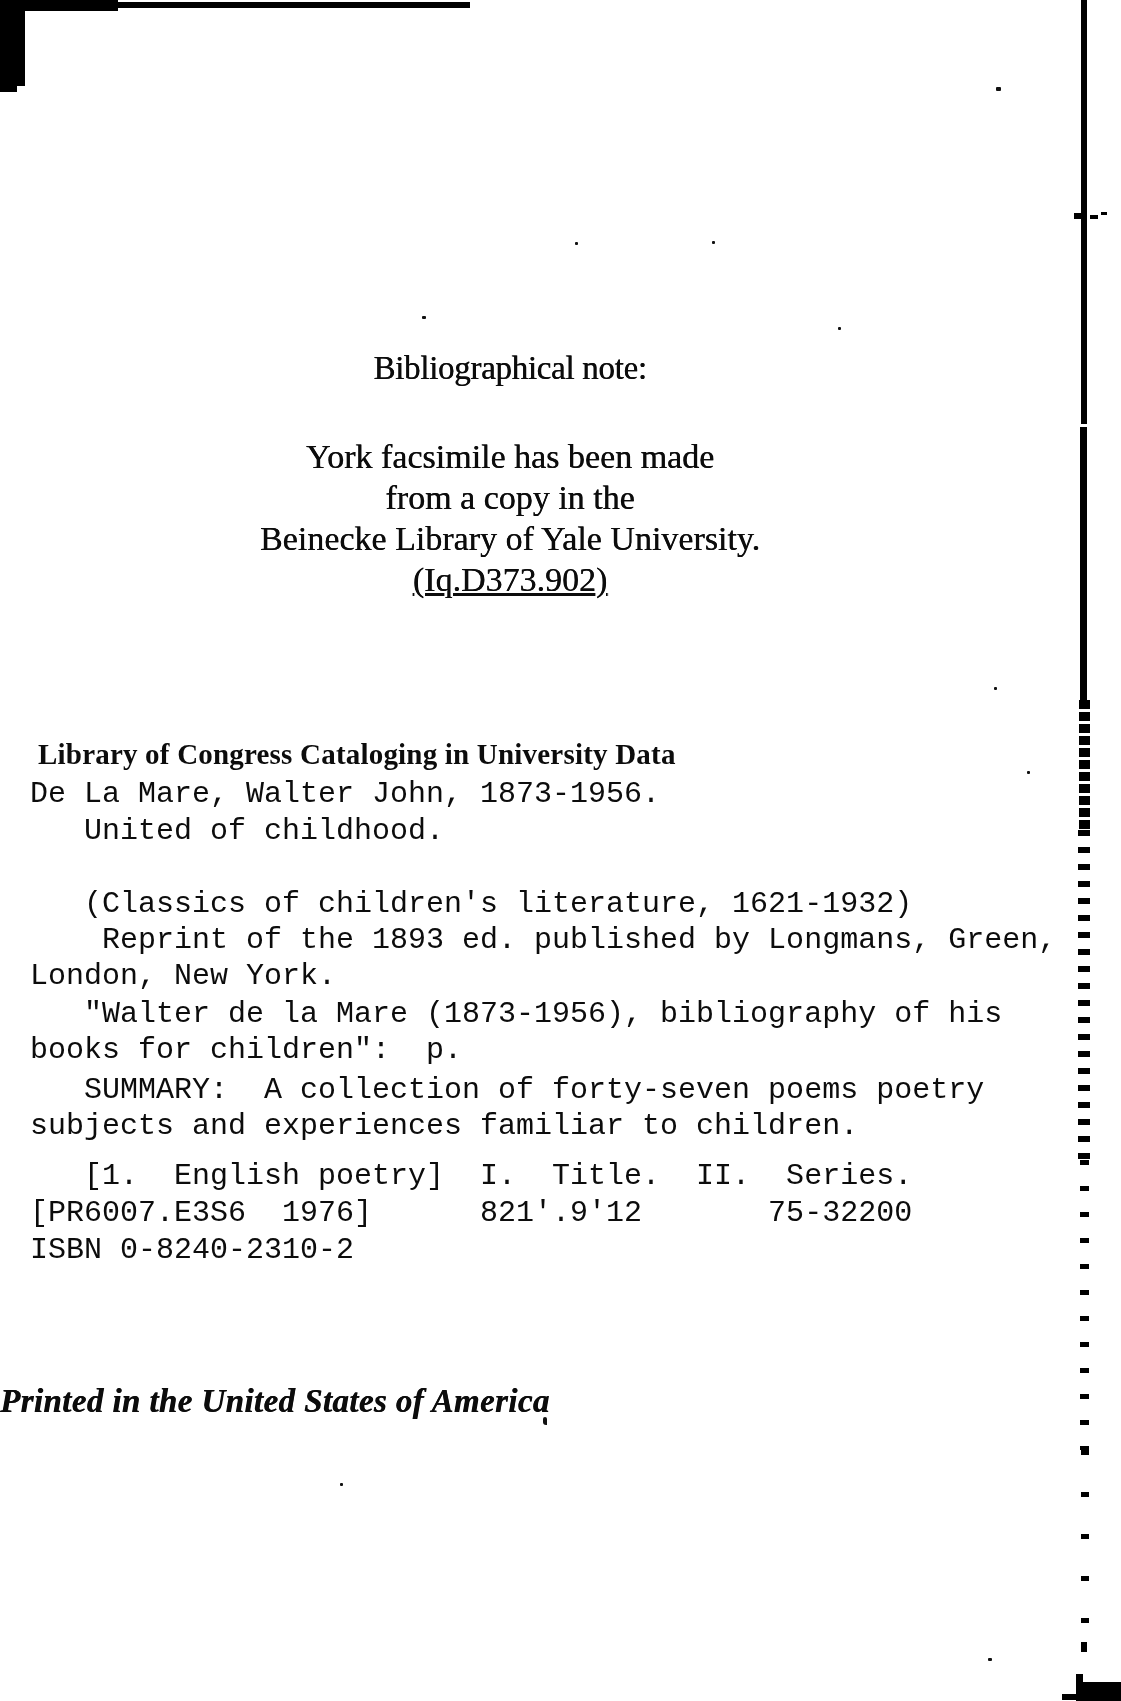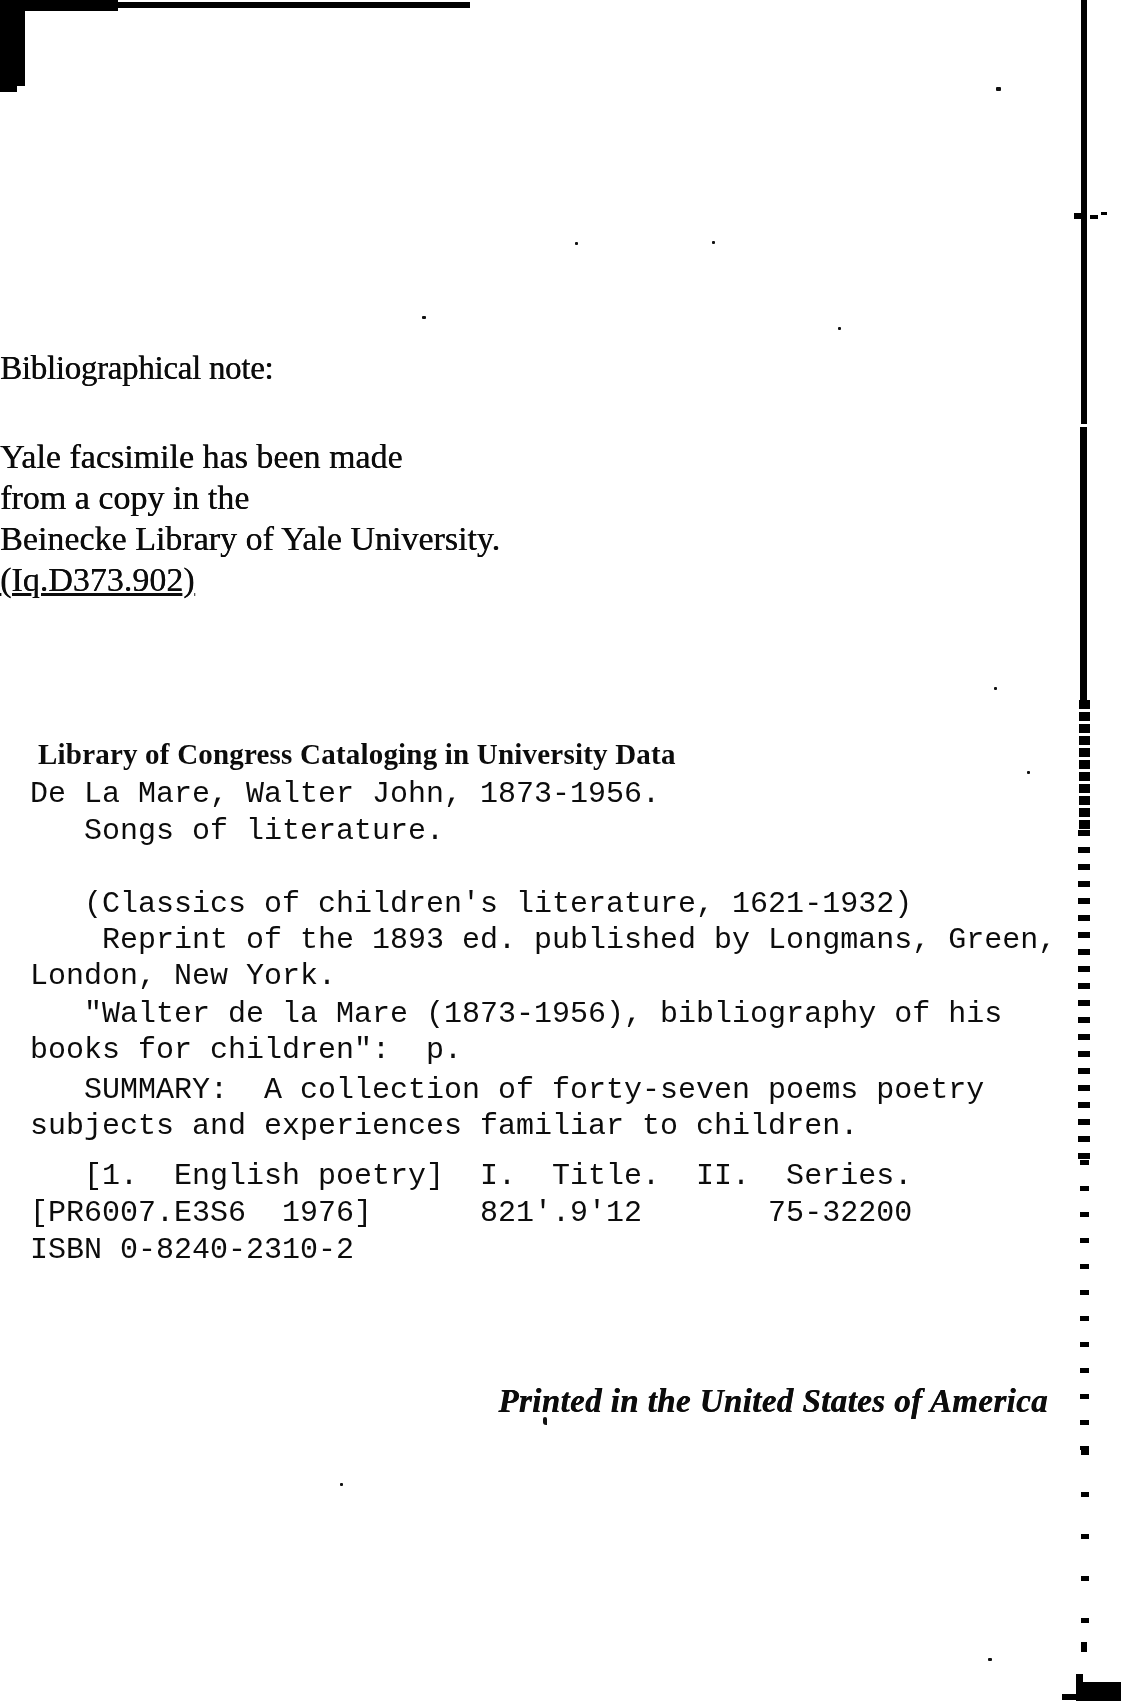--- a/index.html
+++ b/index.html
@@ -4,21 +4,21 @@
 <style>
   html,body { margin:0; padding:0; background:#e8e8e8; }
   .page {
     position:relative; width:1121px; height:1701px;
     background:#ffffff; overflow:hidden; color:#0c0c0c;
     font-family:"Liberation Serif", serif;
   }
   .abs { position:absolute; }
   .serif { font-family:"Liberation Serif", serif; }
   .ink { text-shadow:0.4px 0 0 currentColor; }
-  .center-col { left:0; width:1020px; }
+  .center-col { left:0; width:1020px; text-align:center; }
   .note-heading { font-size:33px; letter-spacing:-0.3px; }
   .note-line { font-size:34px; line-height:41px; }
   .lc-heading { font-size:29px; font-weight:bold; letter-spacing:0.2px; }
   .tl {
     position:absolute; left:30px; white-space:pre;
     font-family:"Liberation Mono", monospace; font-weight:normal;
     font-size:30px; line-height:36px;
   }
   .printed { font-size:33px; font-style:italic; font-weight:bold; letter-spacing:0.4px; }
   .art { position:absolute; background:#000; }
@@ -37,41 +37,41 @@
     background:repeating-linear-gradient(180deg,#000 0 5px,transparent 5px 42px);
   }
 </style>
 </head>
 <body>
 
 <div class="page">
 
   <div class="abs center-col note-heading serif ink" style="top:350px;">Bibliographical note:</div>
 
-  <div class="abs center-col note-line serif ink" style="top:436px;">Yale facsimile has been made</div>
+  <div class="abs center-col note-line serif ink" style="top:436px;">York facsimile has been made</div>
   <div class="abs center-col note-line serif ink" style="top:477px;">from a copy in the</div>
   <div class="abs center-col note-line serif ink" style="top:518px;">Beinecke Library of Yale University.</div>
   <div class="abs center-col note-line serif ink" style="top:559px;text-decoration:underline;">(Iq.D373.902)</div>
 
   <div class="abs lc-heading serif" style="top:738px; left:38px;">Library of Congress Cataloging in University Data</div>
 
   <div class="tl" style="top:776px;">De La Mare, Walter John, 1873-1956.</div>
-  <div class="tl" style="top:813px;">   Songs of literature.</div>
+  <div class="tl" style="top:813px;">   United of childhood.</div>
   <div class="tl" style="top:886px;">   (Classics of children's literature, 1621-1932)</div>
   <div class="tl" style="top:922px;">    Reprint of the 1893 ed. published by Longmans, Green,</div>
   <div class="tl" style="top:958px;">London, New York.</div>
   <div class="tl" style="top:996px;">   "Walter de la Mare (1873-1956), bibliography of his</div>
   <div class="tl" style="top:1032px;">books for children":  p.</div>
   <div class="tl" style="top:1072px;">   SUMMARY:  A collection of forty-seven poems poetry</div>
   <div class="tl" style="top:1108px;">subjects and experiences familiar to children.</div>
   <div class="tl" style="top:1158px;">   [1.  English poetry]  I.  Title.  II.  Series.</div>
   <div class="tl" style="top:1195px;">[PR6007.E3S6  1976]      821'.9'12       75-32200</div>
   <div class="tl" style="top:1232px;text-align:center;">ISBN 0-8240-2310-2</div>
 
-  <div class="abs printed serif ink" style="top:1383px; left:0; width:1040px; text-align:right;margin-left:8px;">Printed in the United States of America</div>
+  <div class="abs printed serif ink" style="top:1383px; left:0; width:1040px; text-align:left;">Printed in the United States of America</div>
 
   <div class="art" style="left:0; top:0; width:25px; height:86px;"></div>
   <div class="art" style="left:0; top:86px; width:17px; height:6px;"></div>
   <div class="art" style="left:0; top:0; width:118px; height:11px;"></div>
   <div class="art" style="left:118px; top:2px; width:352px; height:6px;"></div>
 
   <div class="art" style="left:1081px; top:0; width:6px; height:424px;"></div>
   <div class="art" style="left:1080px; top:427px; width:7px; height:273px;"></div>
   <div class="abs streaky" style="left:1079px; top:700px; width:11px; height:130px;"></div>
   <div class="abs dash-a" style="left:1078px; top:830px; width:12px; height:330px;"></div>

